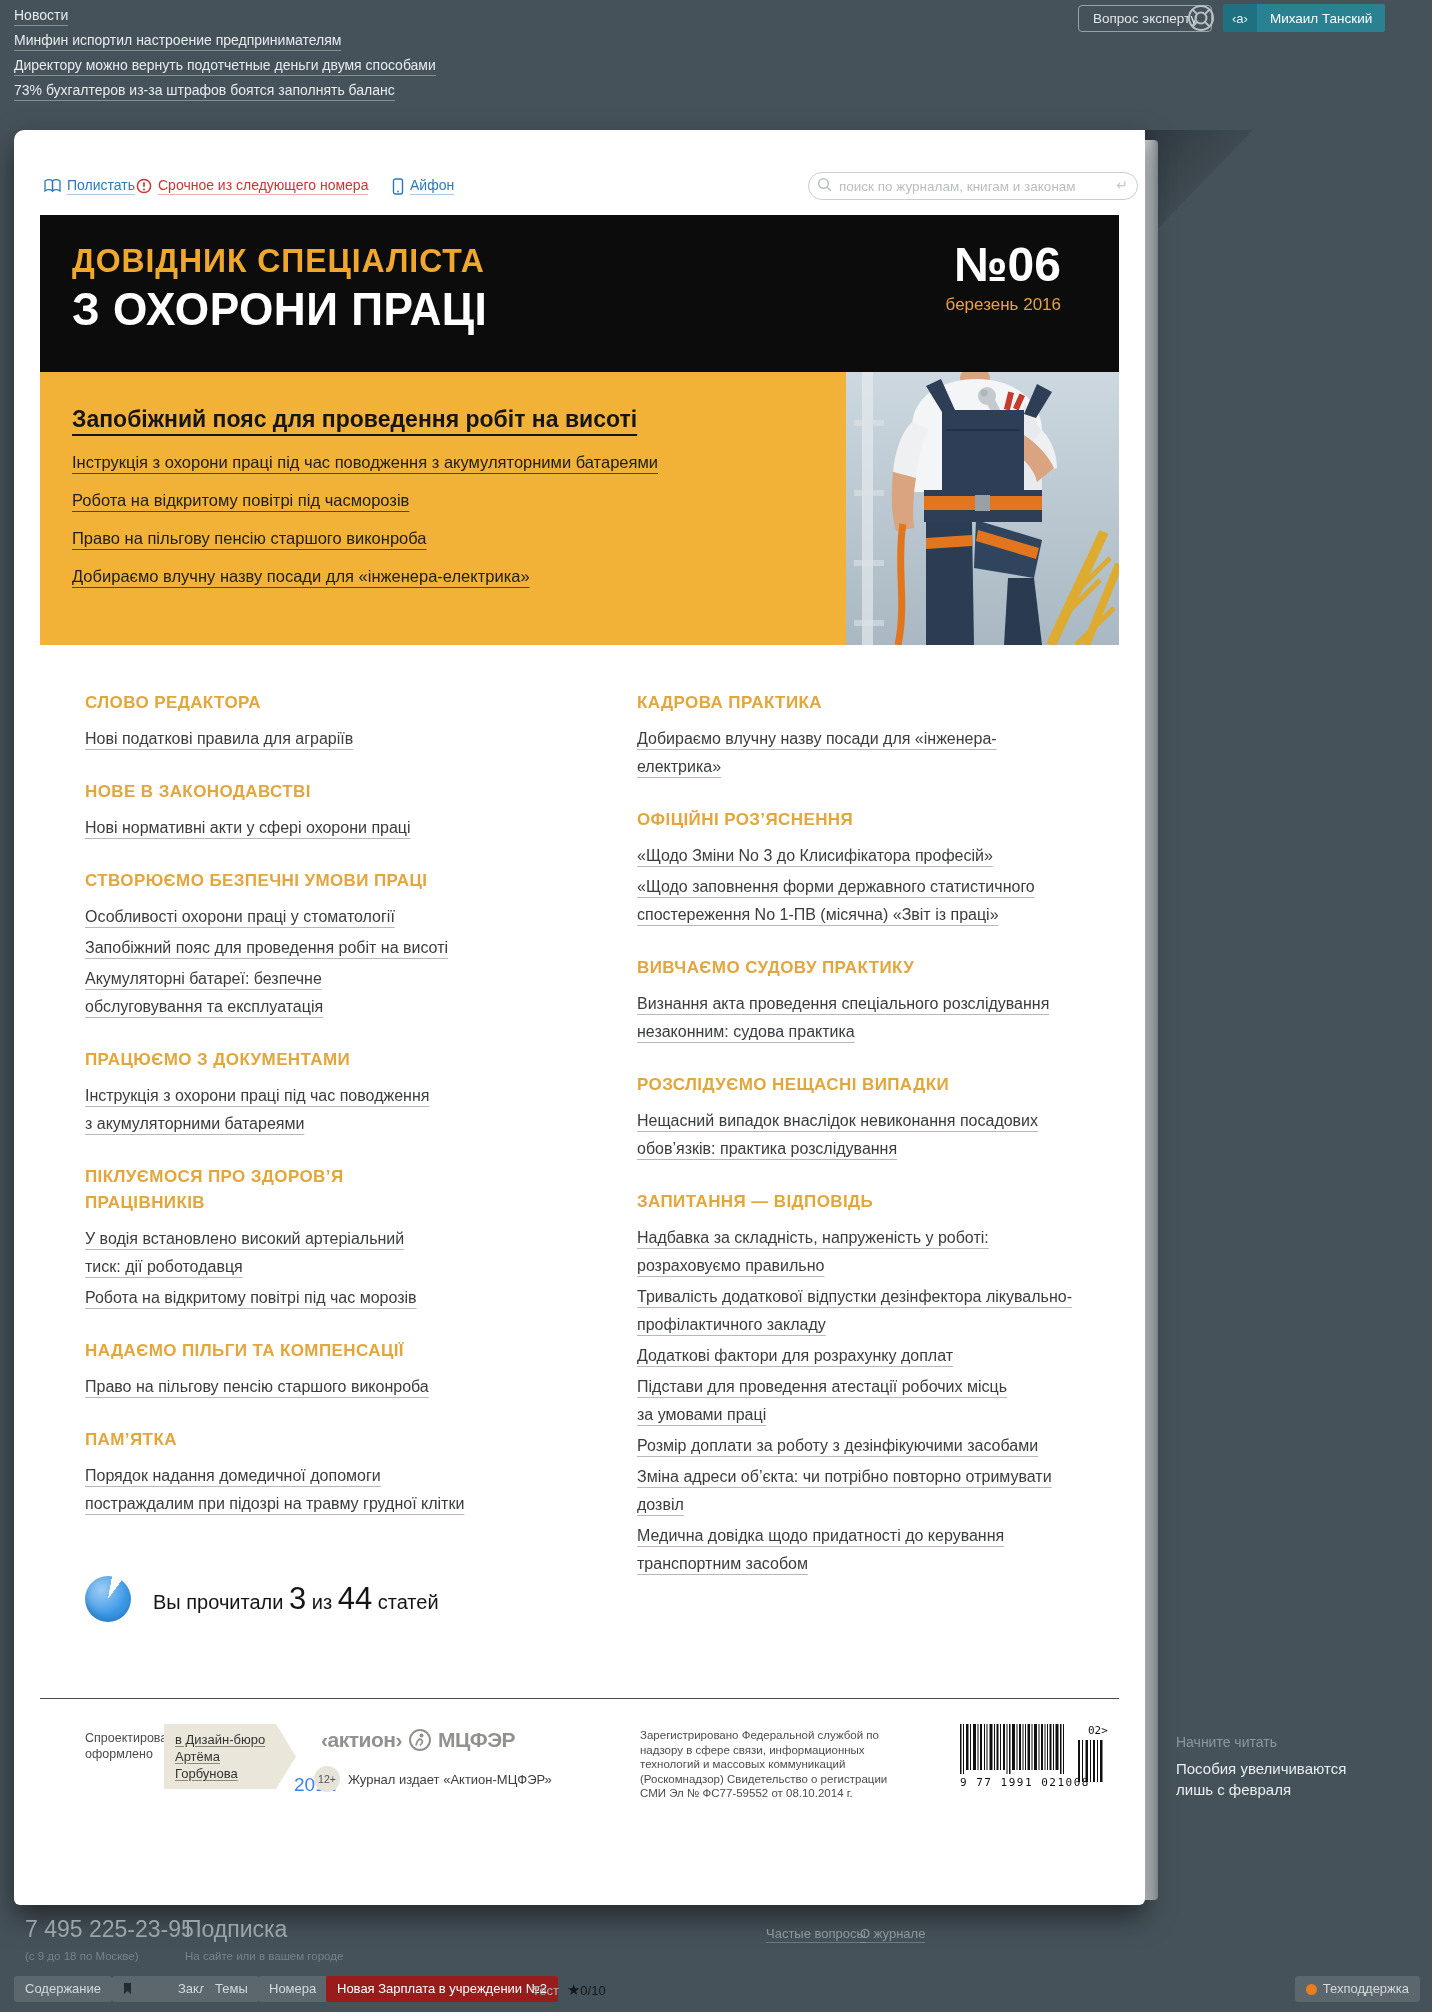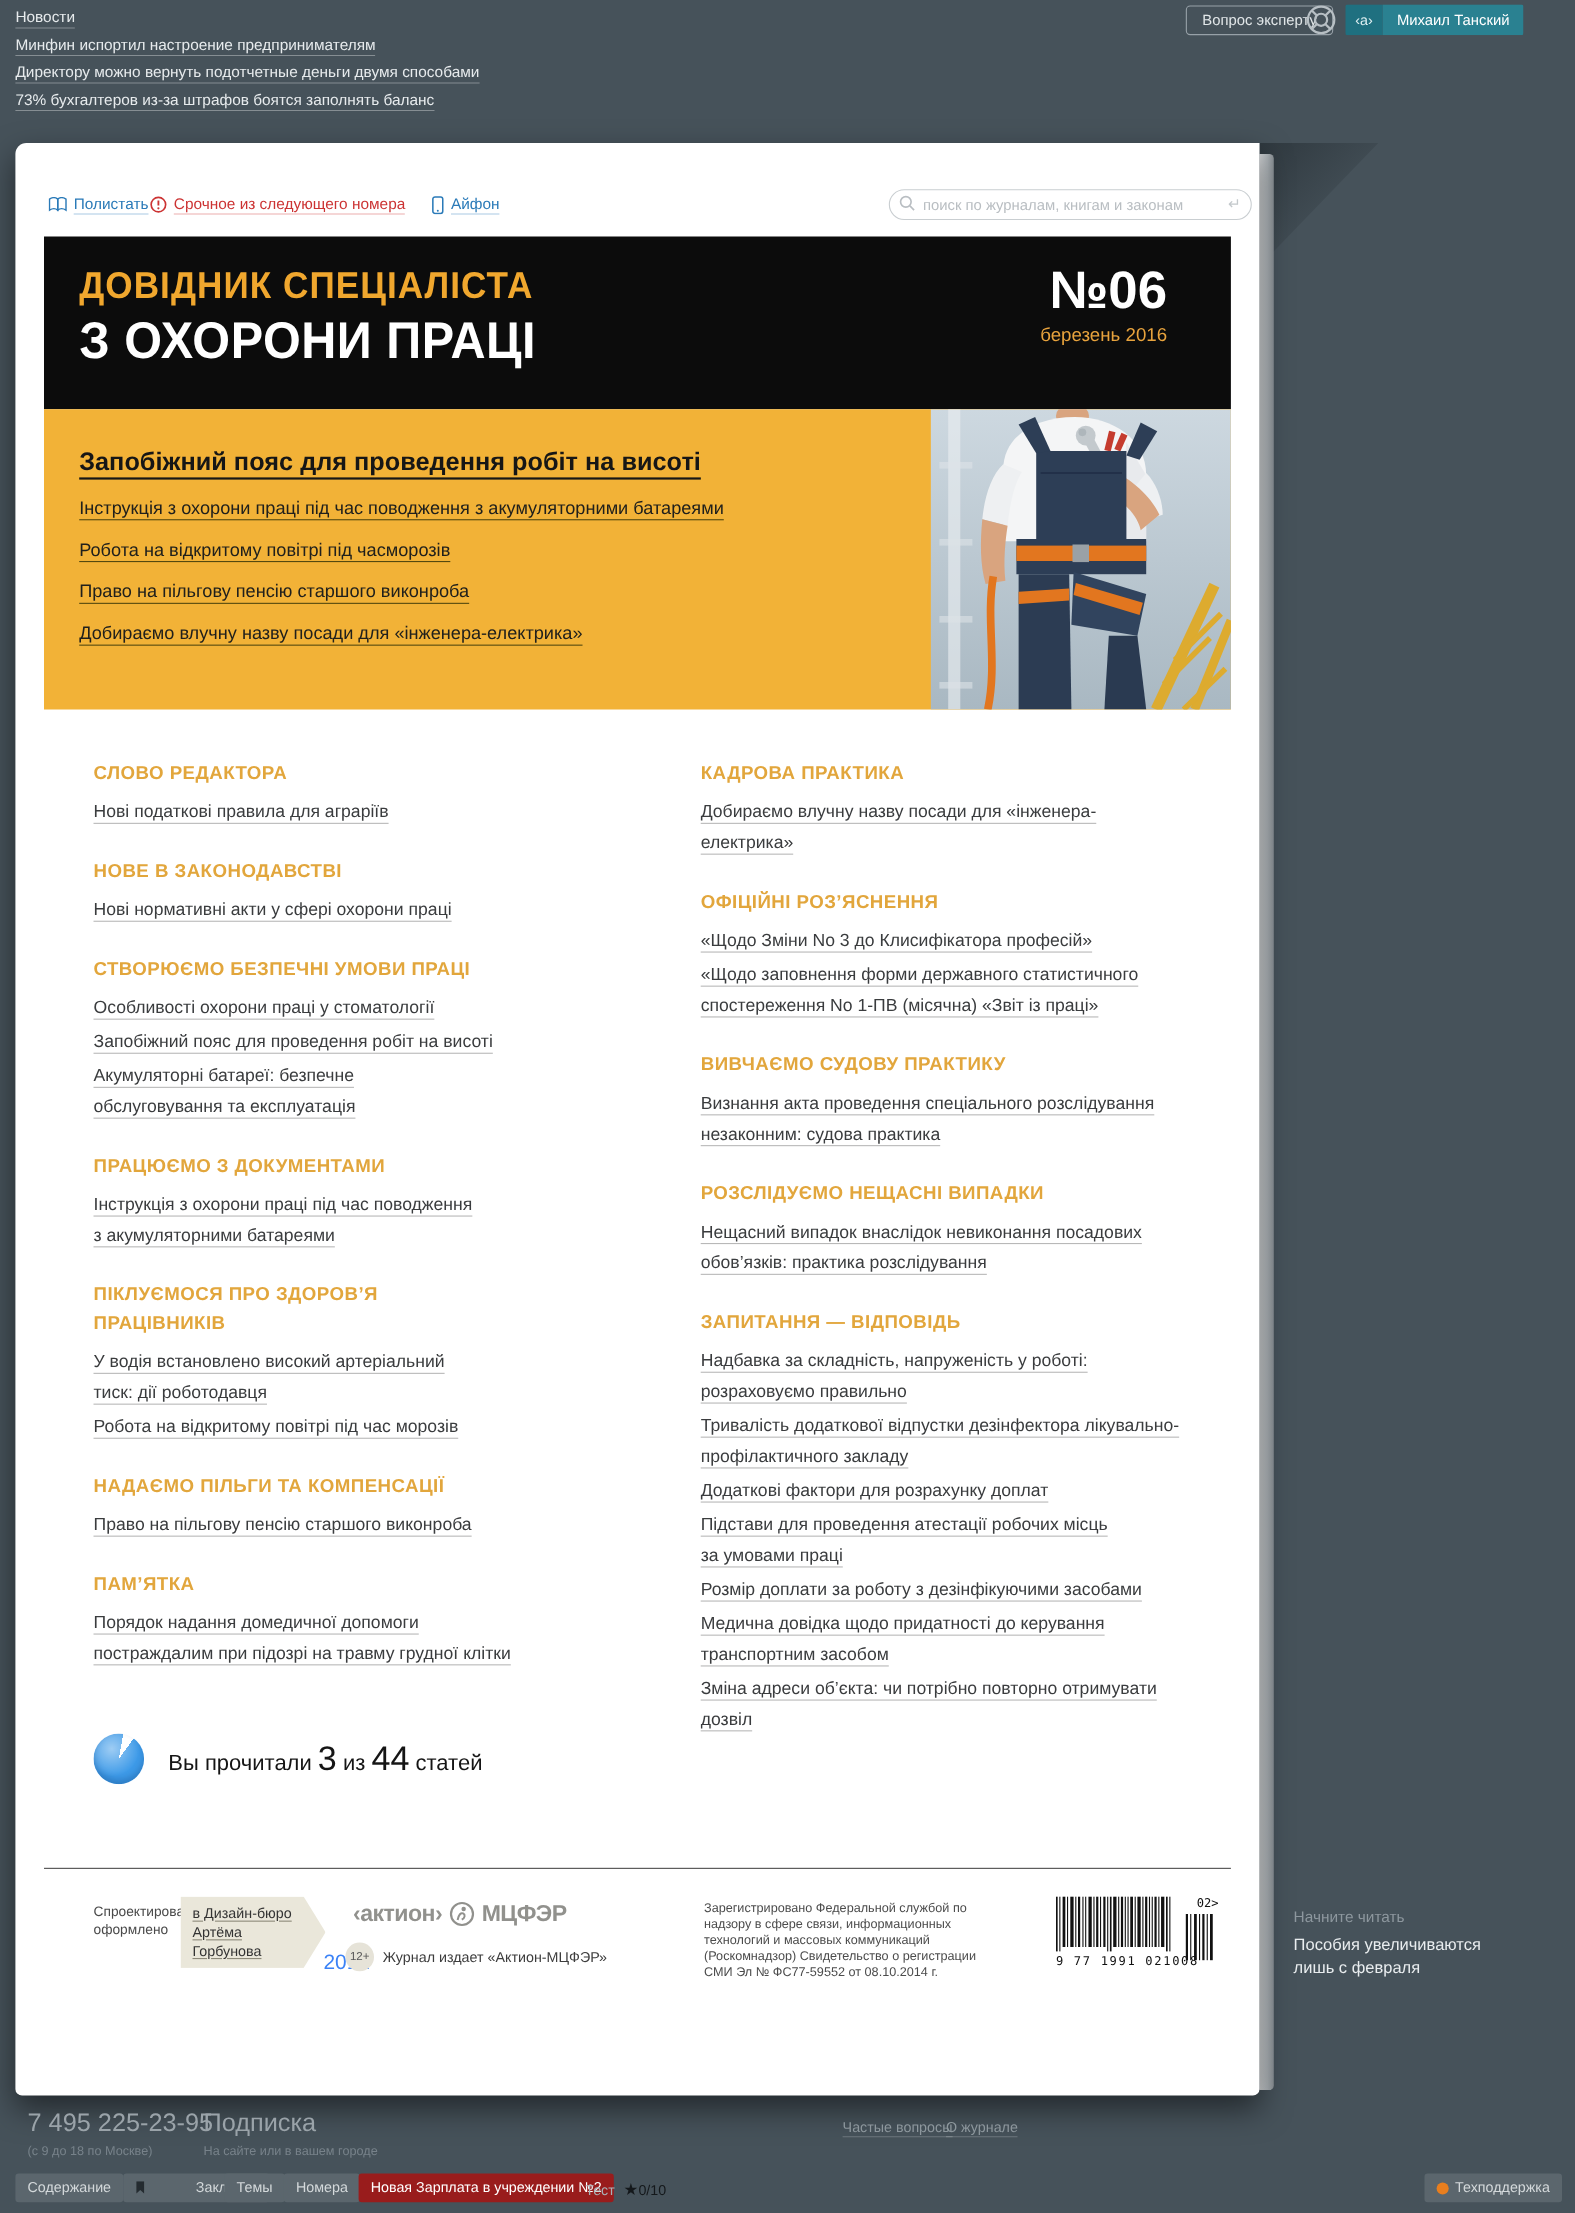--- a/index.html
+++ b/index.html
@@ -379,22 +379,22 @@
       <div class="toc-heading">РОЗСЛІДУЄМО НЕЩАСНІ ВИПАДКИ</div>
       <a class="toc-item">Нещасний випадок внаслідок невиконання посадових обов’язків: практика розслідування</a>
     </div>
     <div class="toc-sec">
       <div class="toc-heading">ЗАПИТАННЯ — ВІДПОВІДЬ</div>
       <a class="toc-item">Надбавка за складність, напруженість у роботі: розраховуємо правильно</a>
       <a class="toc-item">Тривалість додаткової відпустки дезінфектора лікувально- профілактичного закладу</a>
       <a class="toc-item">Додаткові фактори для розрахунку доплат</a>
       <a class="toc-item mw390">Підстави для проведення атестації робочих місць за умовами праці</a>
       <a class="toc-item">Розмір доплати за роботу з дезінфікуючими засобами</a>
+      <a class="toc-item">Зміна адреси об’єкта: чи потрібно повторно отримувати дозвіл</a>
       <a class="toc-item">Медична довідка щодо придатності до керування транспортним засобом</a>
-      <a class="toc-item">Зміна адреси об’єкта: чи потрібно повторно отримувати дозвіл</a>
     </div>
   </div>
 
   <div class="progress-row">
     <div class="pie"></div>
     <div class="progress-text">
       <span>Вы прочитали</span>
       <span class="big">3</span>
       <span>из</span>
       <span class="big">44</span>

